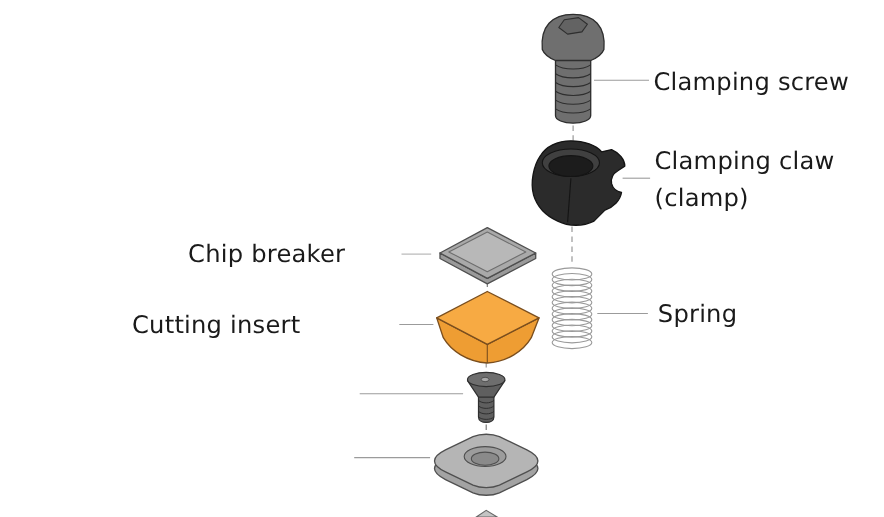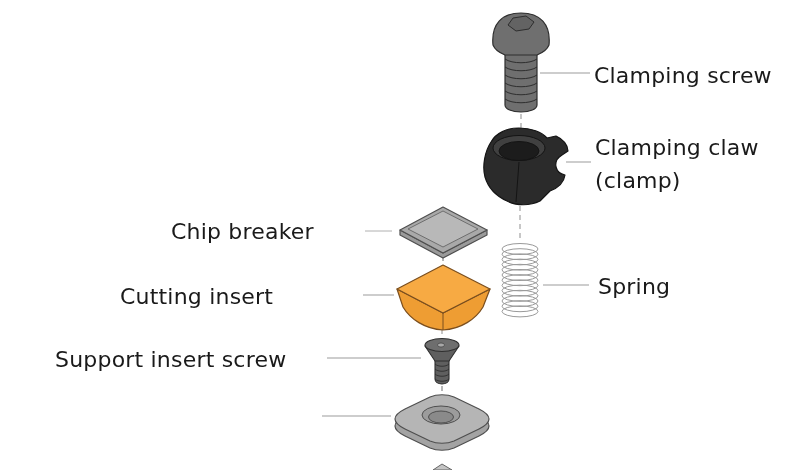--- a/index.html
+++ b/index.html
@@ -125,16 +125,15 @@
     <div>Clamping claw</div>
     <div>(clamp)</div>
   </div>
 
   <div class="label" style="left:151px; top:215px;margin-left:20px;">Chip breaker</div>
 
   <div class="label" style="left:120px; top:280px;">Cutting insert</div>
 
   <div class="label" style="left:598px; top:270px;text-align:right;">Spring</div>
 
-  <div class="label" style="left:55px; top:343px;">Support insert screw</div>
 
 
 </div>
 
 </body></html>

